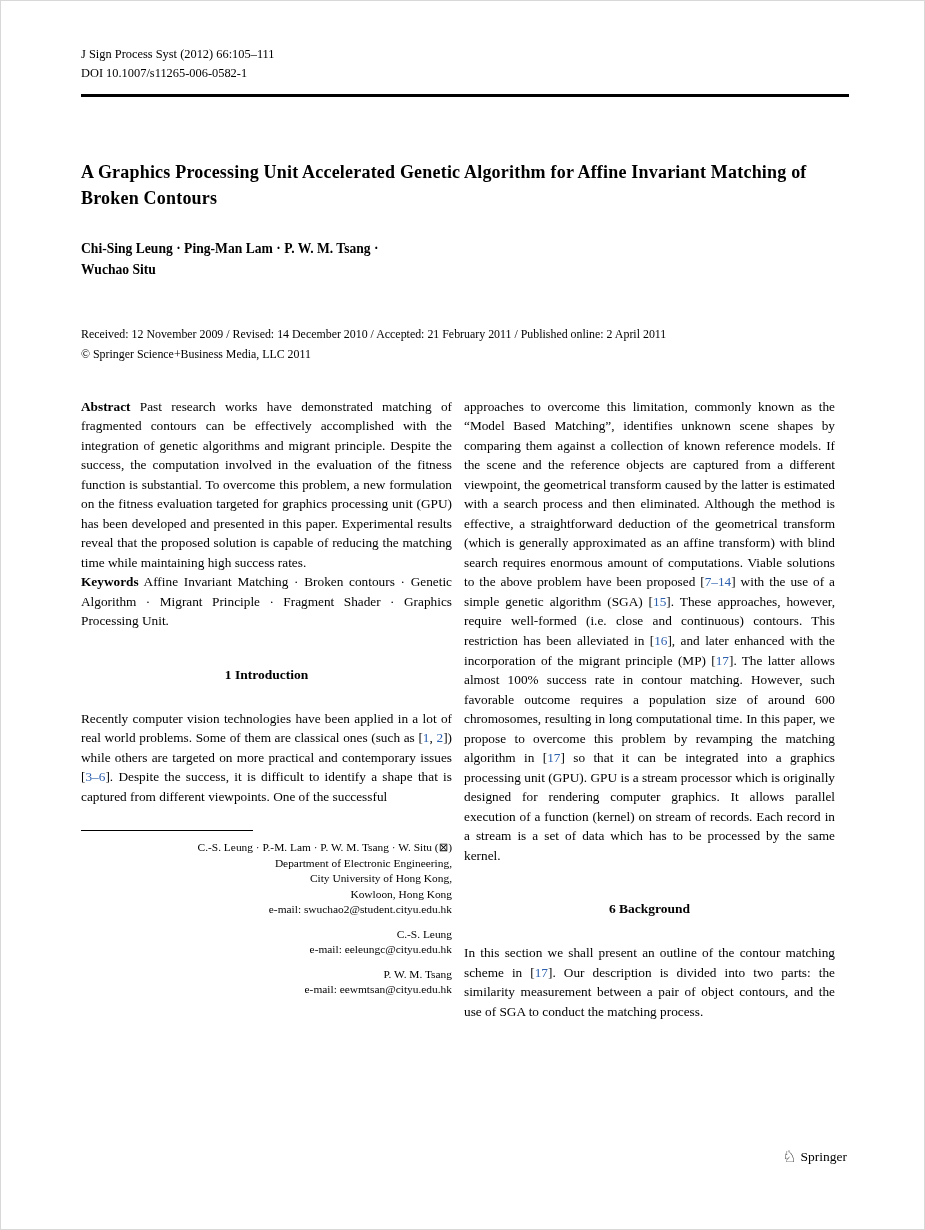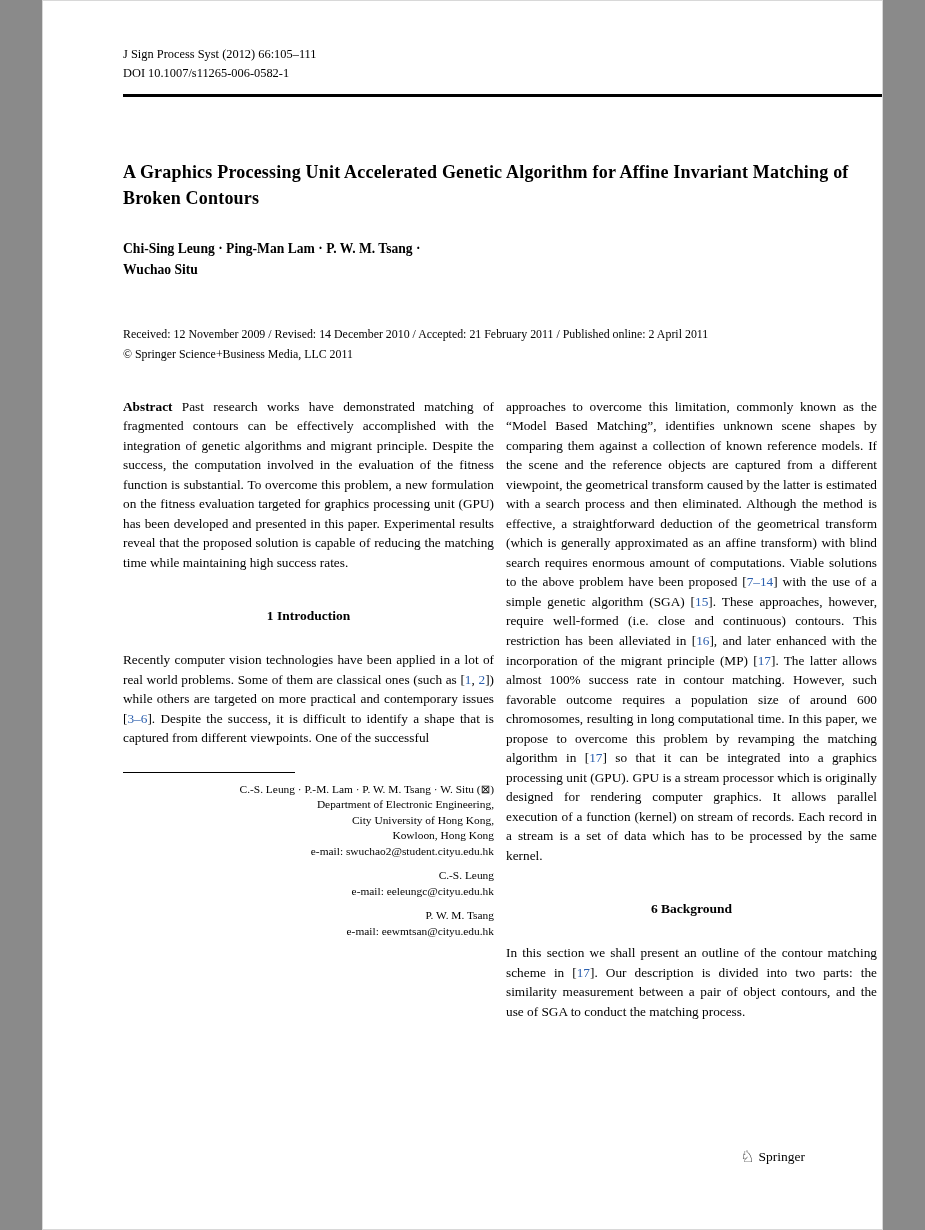--- a/index.html
+++ b/index.html
@@ -1,18 +1,18 @@
 <!DOCTYPE html>
 <html><head>
 <meta charset="utf-8">
 <style>
   html,body { margin:0; padding:0; background:#8a8a8a; }
   .page {
     position:relative;
-    width:841px; height:1230px;
+    width:925px; height:1230px;
     background:#ffffff;
     border:1px solid #d8d8d8;
     box-sizing:border-box;
     font-family:"Liberation Serif", serif;
     color:#000;
     overflow:hidden;
     margin:0 auto;
   }
   .content { position:absolute; left:80px; top:44px; width:768px; }
   .journal-header { font-size:12.4px; line-height:1.5; }
@@ -59,20 +59,21 @@
     </div>
 
     <div class="received">Received: 12 November 2009 / Revised: 14 December 2010 / Accepted: 21 February 2011 / Published online: 2 April 2011</div>
     <div class="copyright">© Springer Science+Business Media, LLC 2011</div>
 
     <div class="columns">
 
       <div class="col">
         <p class="para"><b>Abstract</b><span> Past research works have demonstrated matching of fragmented contours can be effectively accomplished with the integration of genetic algorithms and migrant principle. Despite the success, the computation involved in the evaluation of the fitness function is substantial. To overcome this problem, a new formulation on the fitness evaluation targeted for graphics processing unit (GPU) has been developed and presented in this paper. Experimental results reveal that the proposed solution is capable of reducing the matching time while maintaining high success rates.</span></p>
 
+        <p class="para keywords"><b>Keywords</b><span> Affine Invariant Matching · Broken contours · Genetic Algorithm · Migrant Principle · Fragment Shader · Graphics Processing Unit.</span></p>
 
         <h2 class="section-heading">1 Introduction</h2>
 
         <p class="para"><span>Recently computer vision technologies have been applied in a lot of real world problems. Some of them are classical ones (such as [</span><span style="color: rgb(43, 95, 174);">1</span><span>, </span><span style="color: rgb(43, 95, 174);">2</span><span>]) while others are targeted on more practical and contemporary issues [</span><span style="color: rgb(43, 95, 174);">3–6</span><span>]. Despite the success, it is difficult to identify a shape that is captured from different viewpoints. One of the successful</span></p>
 
         <div class="footnote">
           <div class="footnote-rule"></div>
           <div class="fn-block">C.-S. Leung · P.-M. Lam · P. W. M. Tsang · W. Situ (⊠)<br>Department of Electronic Engineering,<br>City University of Hong Kong,<br>Kowloon, Hong Kong<br>e-mail: swuchao2@student.cityu.edu.hk</div>
           <div class="fn-block">C.-S. Leung<br>e-mail: eeleungc@cityu.edu.hk</div>
           <div class="fn-block">P. W. M. Tsang<br>e-mail: eewmtsan@cityu.edu.hk</div>

